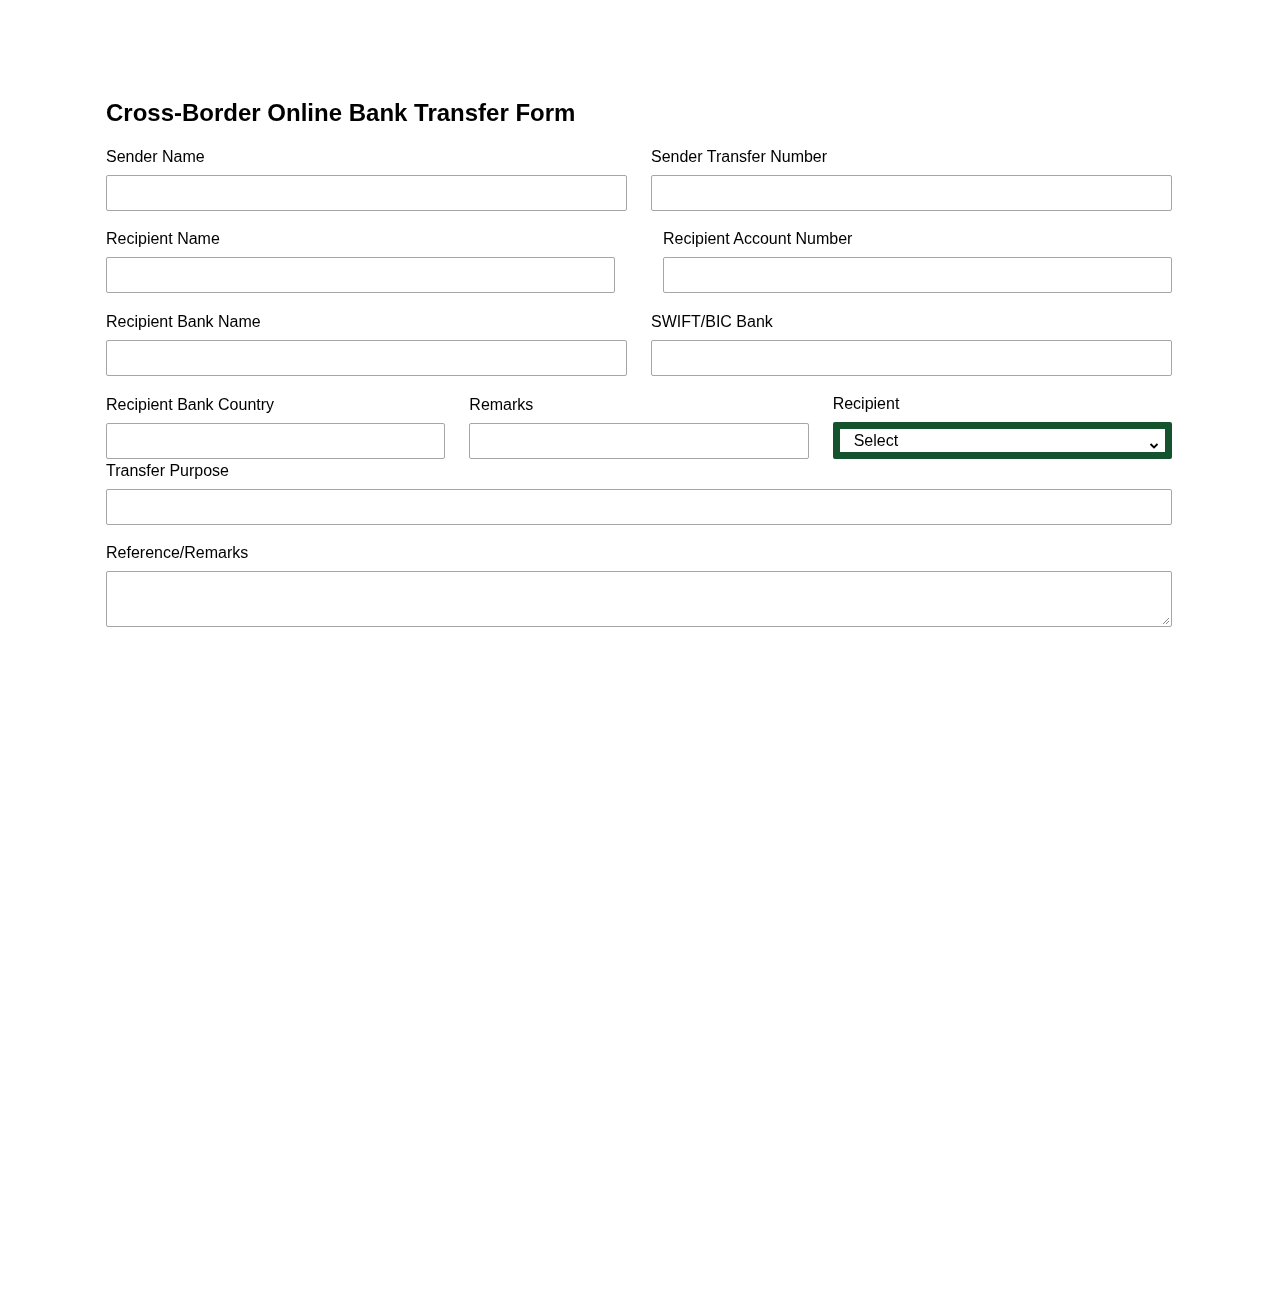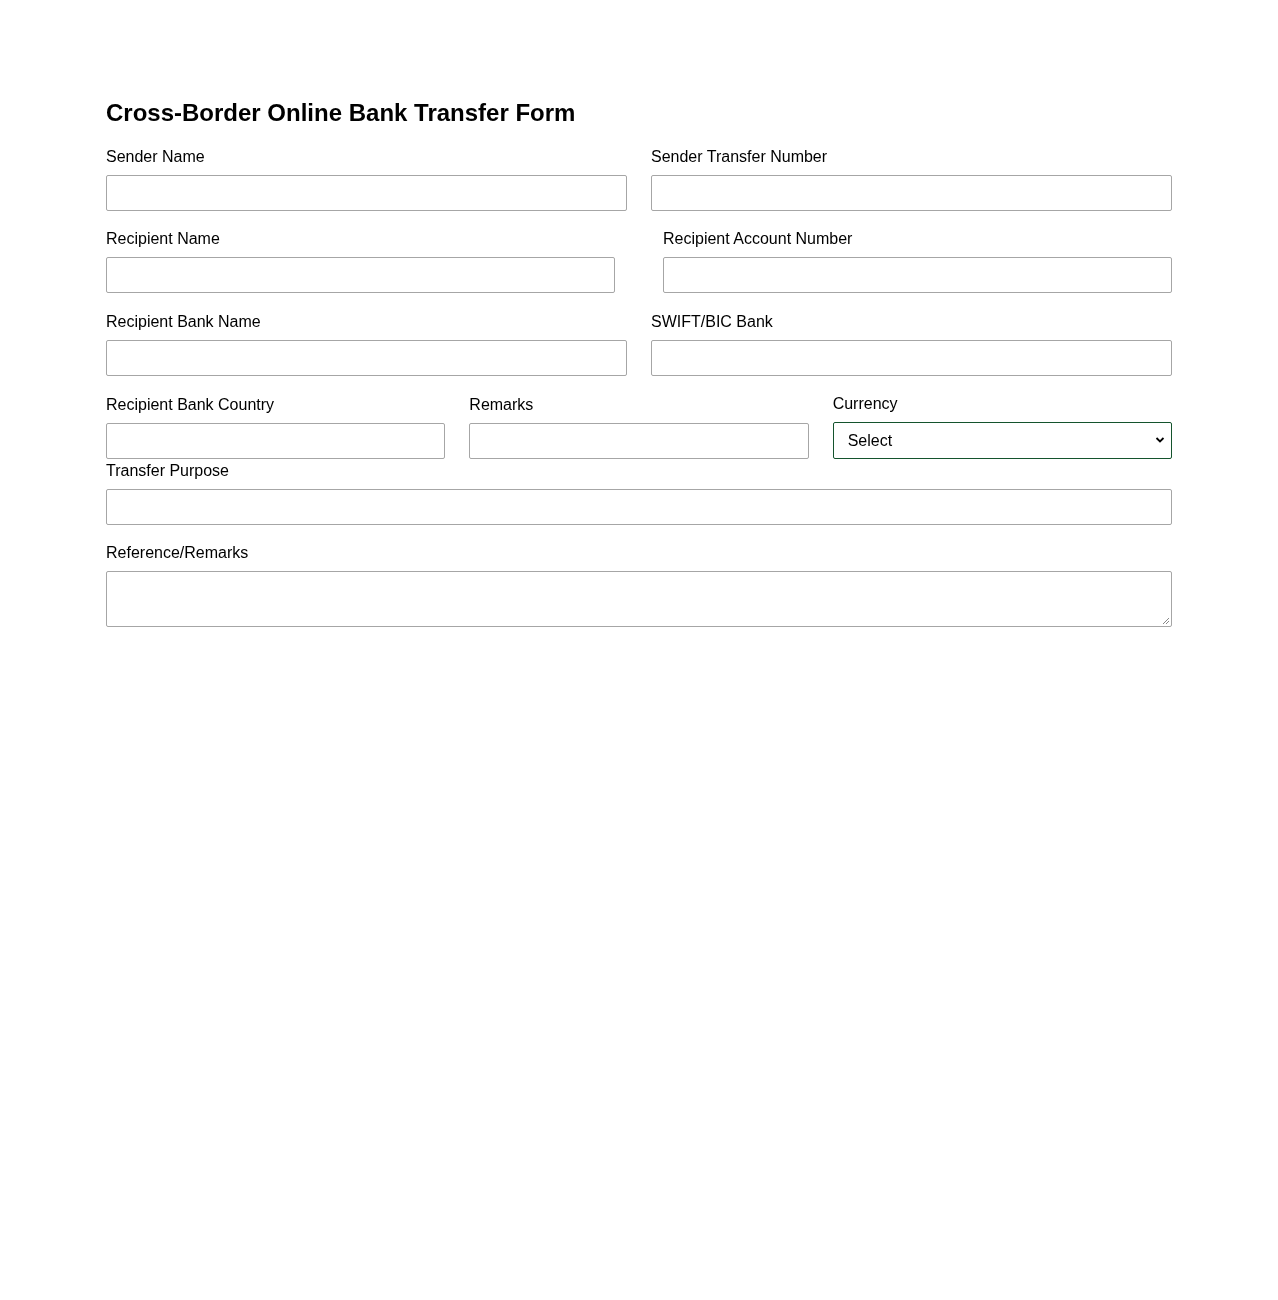--- a/index.html
+++ b/index.html
@@ -3,21 +3,21 @@
 <meta charset="utf-8">
 <style>
   html, body { margin: 0; padding: 0; background: #ffffff; }
   body { width: 1278px; height: 1300px; font-family: "Liberation Sans", sans-serif; color: #000; position: relative; }
   .form { position: absolute; left: 106px; top: 100px; width: 1066px; }
   h2 { margin: 0; font-size: 24px; font-weight: bold; line-height: 26px; height: 26px; }
   .row { display: flex; gap: 24px; }
   .field { flex: 1; display: flex; flex-direction: column; }
   .label { font-size: 16px; line-height: 18px; height: 18px; margin-bottom: 9px; }
   .input { box-sizing: border-box; height: 36px; border: 1px solid #a6a6a6; border-radius: 2px; background: #fff; width: 100%; font-family: "Liberation Sans", sans-serif; font-size: 16px; padding: 0 10px; }
-  .select { box-sizing: border-box; height: 37px; border: 1px solid #14532d; border-radius: 2px; background: #fff; width: 100%; position: relative; font-size: 16px; display: flex; align-items: center; padding-left: 14px; }
+  .select { box-sizing: border-box; height: 37px; border: 7px solid #14532d; border-radius: 2px; background: #fff; width: 100%; position: relative; font-size: 16px; display: flex; align-items: center; padding-left: 14px; }
   .chev { position: absolute; right: 6px; top: 12px; width: 10px; height: 10px; }
   .textarea { box-sizing: border-box; height: 56px; border: 1px solid #a6a6a6; border-radius: 2px; background: #fff; width: 100%; position: relative; }
   .grip { position: absolute; right: 1px; bottom: 1px; width: 8px; height: 8px; }
 </style>
 </head>
 <body>
 
 <div class="form">
   <h2>Cross-Border Online Bank Transfer Form</h2>
 
@@ -57,21 +57,21 @@
   <div class="row" style="margin-top:19px;align-items:flex-end;">
     <div class="field">
       <div class="label">Recipient Bank Country</div>
       <input class="input" value="" style="">
     </div>
     <div class="field">
       <div class="label">Remarks</div>
       <input class="input" value="" style="">
     </div>
     <div class="field">
-      <div class="label">Currency</div>
+      <div class="label">Recipient</div>
       <div class="select">
         <span>Select</span>
         <svg class="chev" viewBox="0 0 10 10">
             <path d="M1.5 3 L5 6.5 L8.5 3" fill="none" stroke="#000" stroke-width="1.8"></path>
           </svg>
       </div>
     </div>
   </div>
 
   <div class="row" style="margin-top:3px;">

